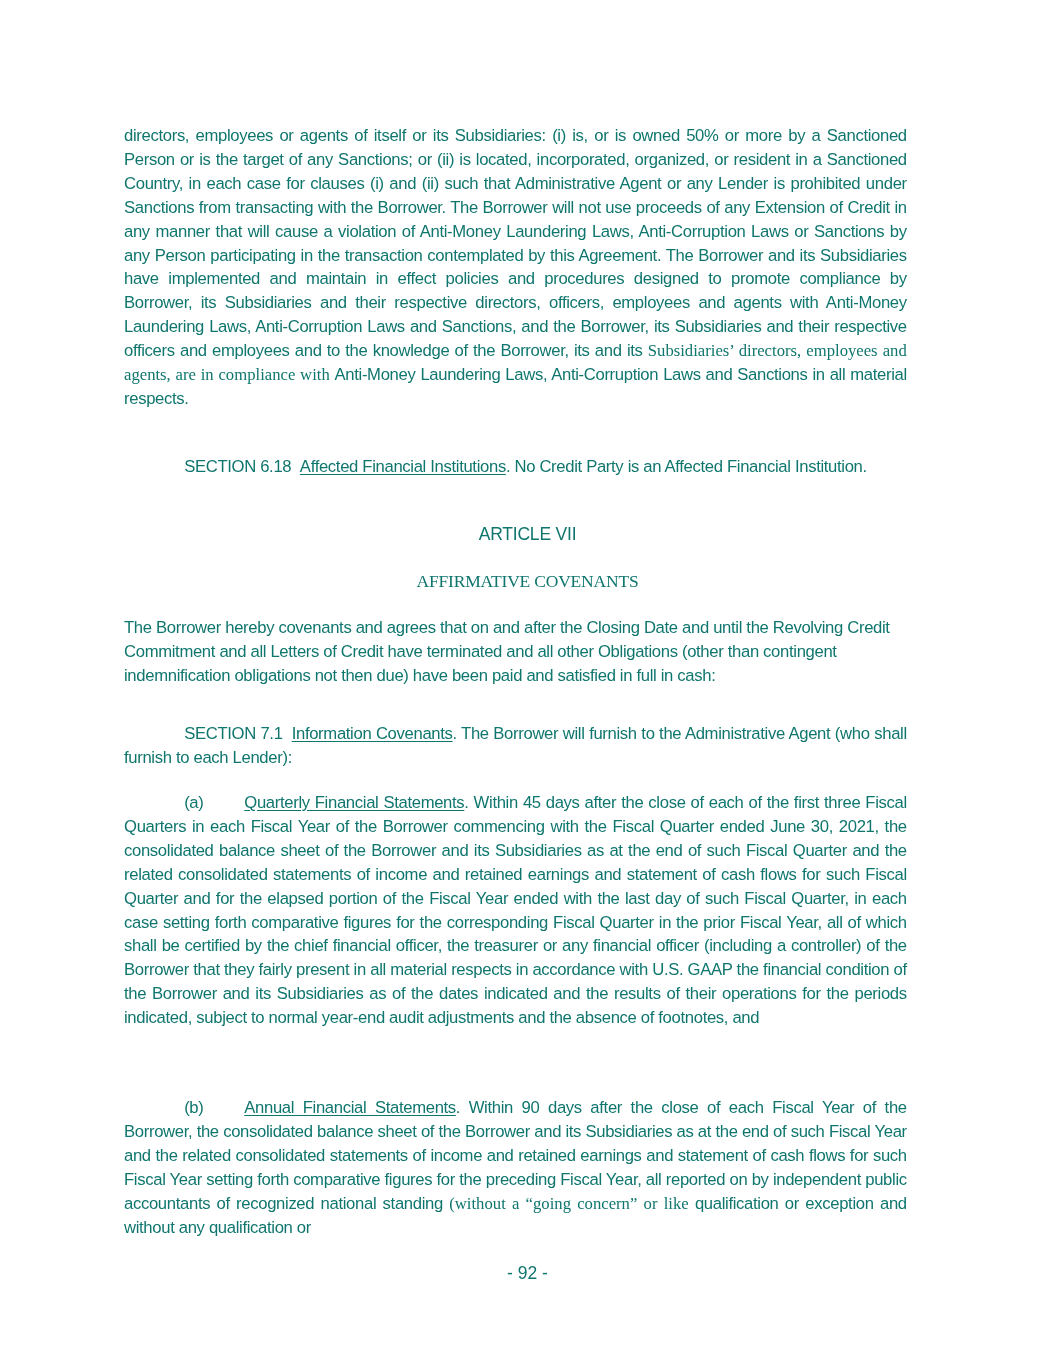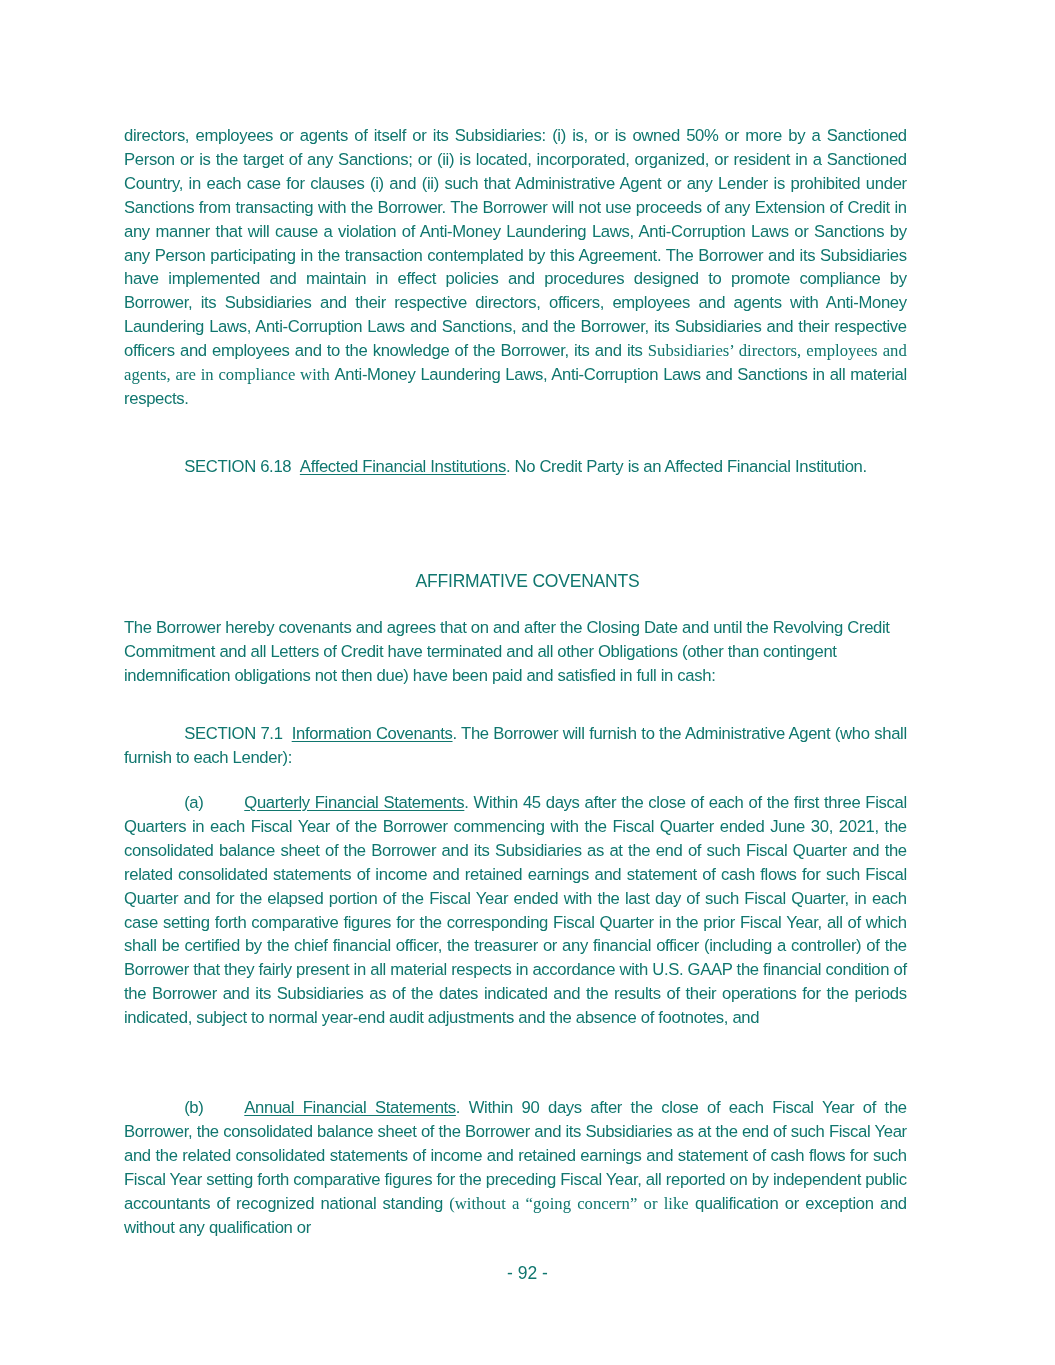--- a/index.html
+++ b/index.html
@@ -33,21 +33,22 @@
 <div class="page">
 
   <div class="text-block" style="top:124px;">
     <p class="para"><span>directors, employees or agents of itself or its Subsidiaries: (i) is, or is owned 50% or more by a Sanctioned Person or is the target of any Sanctions; or (ii) is located, incorporated, organized, or resident in a Sanctioned Country, in each case for clauses (i) and (ii) such that Administrative Agent or any Lender is prohibited under Sanctions from transacting with the Borrower.  The Borrower will not use proceeds of any Extension of Credit in any manner that will cause a violation of Anti-Money Laundering Laws, Anti-Corruption Laws or Sanctions by any Person participating in the transaction contemplated by this Agreement.  The Borrower and its Subsidiaries have implemented and maintain in effect policies and procedures designed to promote compliance by Borrower, its Subsidiaries and their respective directors, officers, employees and agents with Anti-Money Laundering Laws, Anti-Corruption Laws and Sanctions, and the Borrower, its Subsidiaries and their respective officers and employees and to the knowledge of the Borrower, its and its </span><span class="serif">Subsidiaries’ directors, employees and agents, are in compliance with </span><span>Anti-Money Laundering Laws, Anti-Corruption Laws and Sanctions in all material respects.</span></p>
   </div>
 
   <div class="text-block" style="top:455px;">
     <p class="para indent"><span>SECTION 6.18</span>&nbsp;&nbsp;<span class="u">Affected Financial Institutions</span><span>.  No Credit Party is an Affected Financial Institution.</span></p>
   </div>
 
-  <div class="center" style="top:571px;">AFFIRMATIVE COVENANTS</div>
+  <div class="center" style="top:524px;">ARTICLE VII</div>
+  <div class="center" style="top:571px;font-family:Liberation Serif, serif;">AFFIRMATIVE COVENANTS</div>
 
   <div class="text-block leftalign" style="top:616px; width:800px;">
     <p class="para" style="text-align:left;">The Borrower hereby covenants and agrees that on and after the Closing Date and until the Revolving Credit Commitment and all Letters of Credit have terminated and all other Obligations (other than contingent indemnification obligations not then due) have been paid and satisfied in full in cash:</p>
   </div>
 
   <div class="text-block" style="top:722px;">
     <p class="para indent"><span>SECTION 7.1</span>&nbsp;&nbsp;<span class="u">Information Covenants</span><span>.  The Borrower will furnish to the Administrative Agent (who shall furnish to each Lender):</span></p>
   </div>
 
   <div class="text-block" style="top:791px;">

